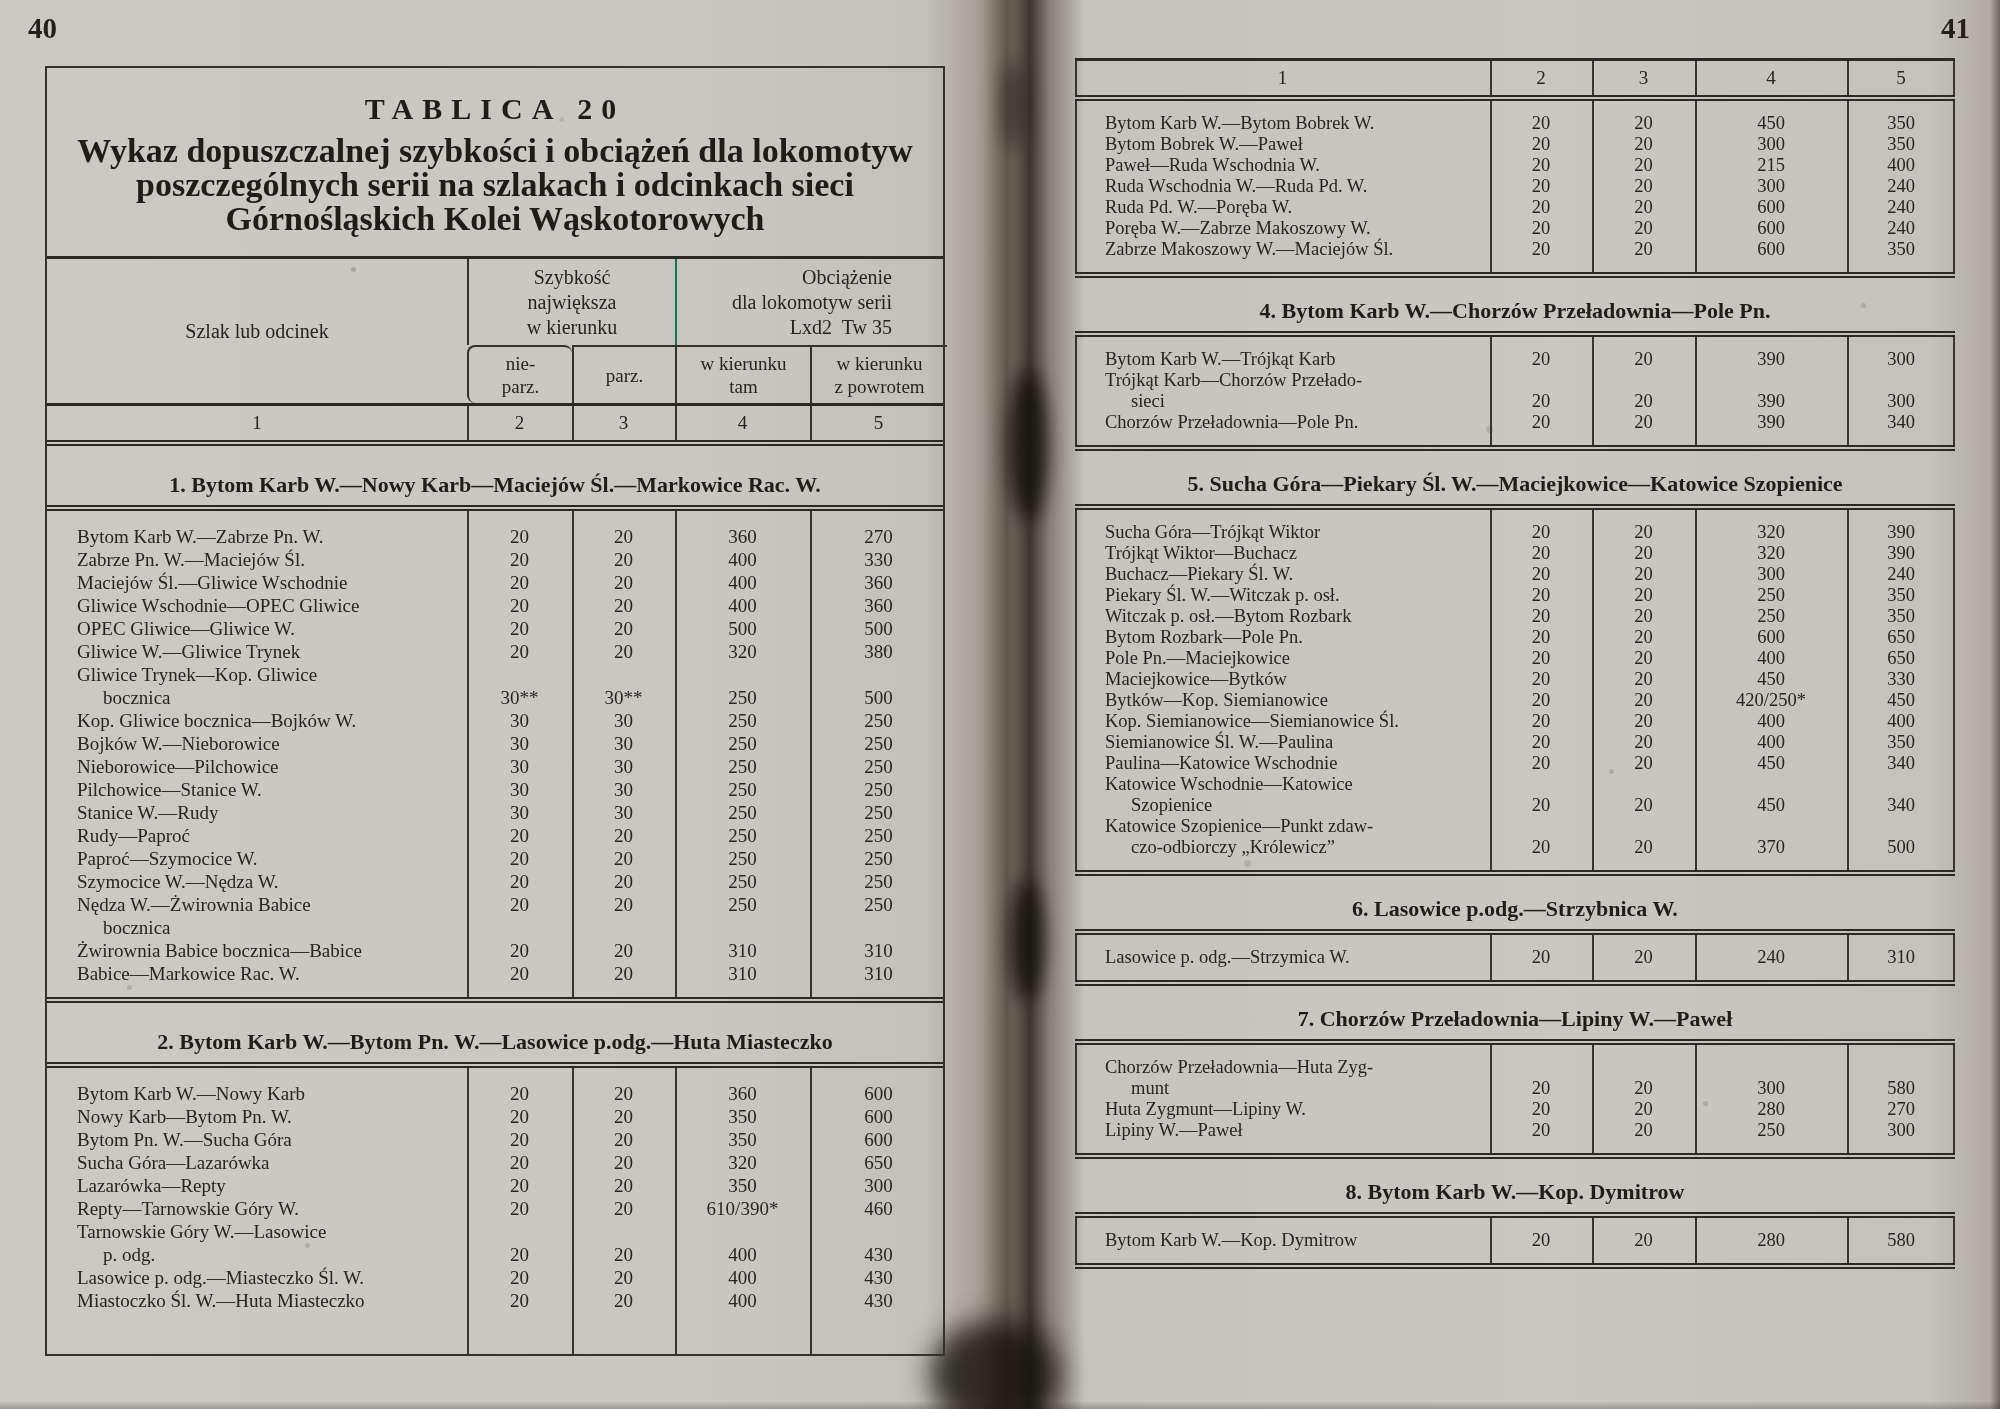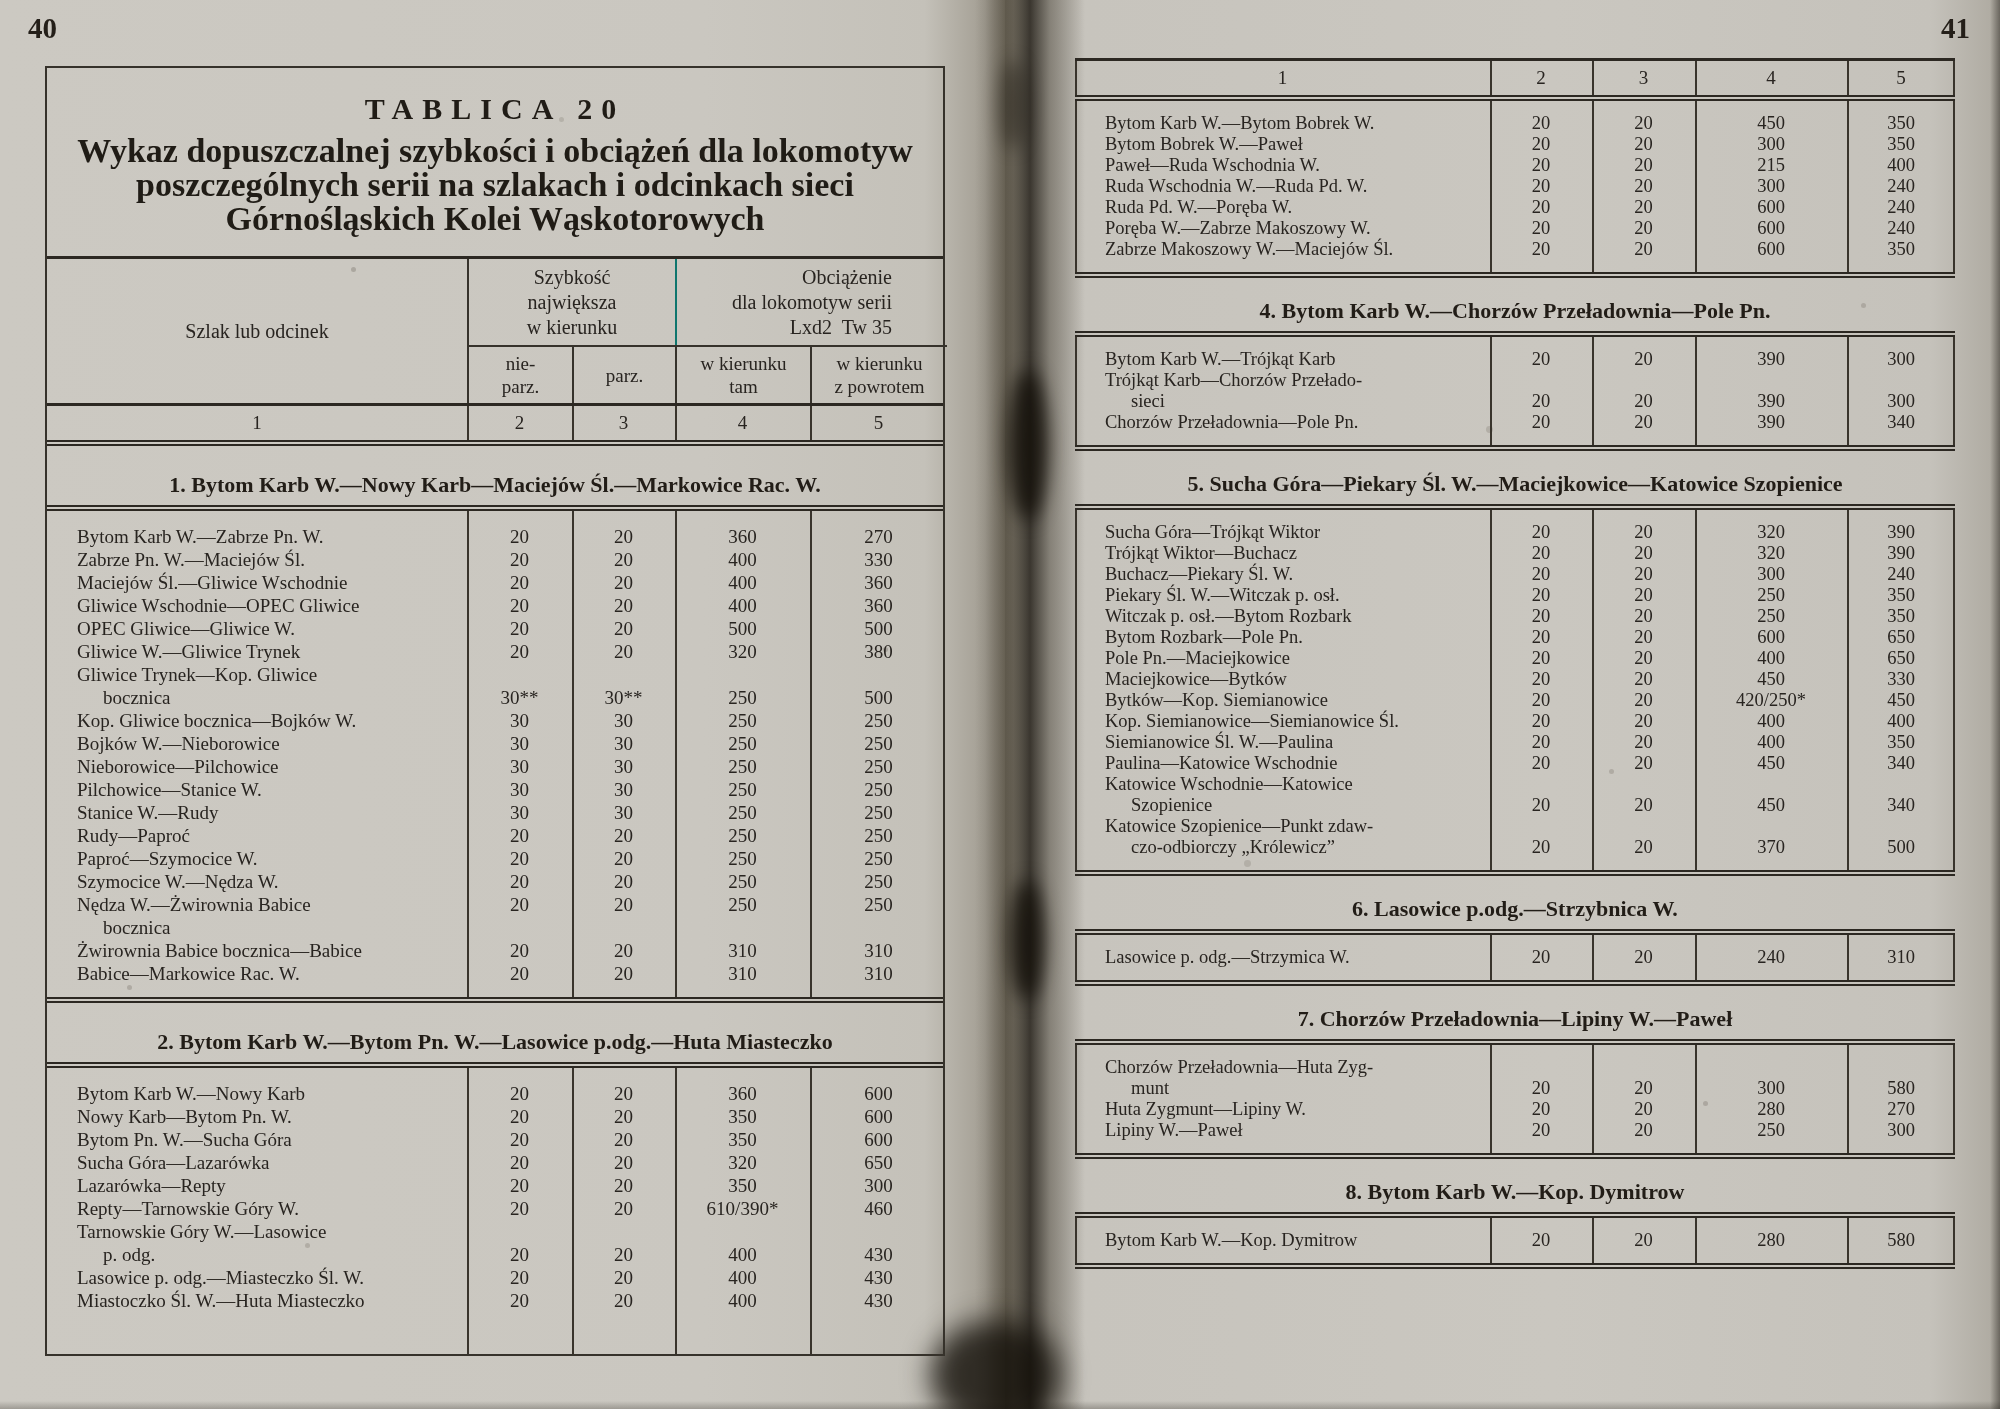--- a/index.html
+++ b/index.html
@@ -38,21 +38,21 @@
   .title-main{font-size:30px;font-weight:bold;letter-spacing:9px;color:#201c16;}
   .title-sub{font-size:34px;font-weight:bold;line-height:34px;margin-top:8px;white-space:pre-wrap;color:#201c16;}
   .lp-header{display:grid;grid-template-columns:420px 105px 103px 135px 137px;
     grid-template-rows:86px 58px;border-bottom:3px solid #2c2822;}
   .hcell{display:flex;align-items:center;justify-content:center;text-align:center;
     font-size:20px;line-height:25px;white-space:pre-wrap;}
   .h-route{grid-row:1/3;grid-column:1;}
   .h-speed{grid-row:1;grid-column:2/4;border-left:2px solid #36322b;}
   .h-load{grid-row:1;grid-column:4/6;border-left:2px solid #0f766e;text-align:right;}
   .h-sub{grid-row:2;border-top:2px solid #36322b;font-size:19px;line-height:23px;}
-  .h-odd{grid-column:2;border-left:2px solid #36322b;}
+  .h-odd{grid-column:2;border-left:2px solid #36322b;border-radius:8px;}
   .h-even{grid-column:3;border-left:2px solid #36322b;}
   .h-there{grid-column:4;border-left:2px solid #36322b;}
   .h-back{grid-column:5;border-left:2px solid #36322b;}
 
   .num-row{position:relative;height:34px;border-bottom:6px double #2c2822;
     display:grid;align-items:center;}
   .lp .num-row{grid-template-columns:420px 105px 103px 135px 137px;}
   .rp .num-row{grid-template-columns:415px 102px 103px 152px 108px;border-top:3px solid #2c2822;}
   .num-cell{text-align:center;font-size:19px;}
 

